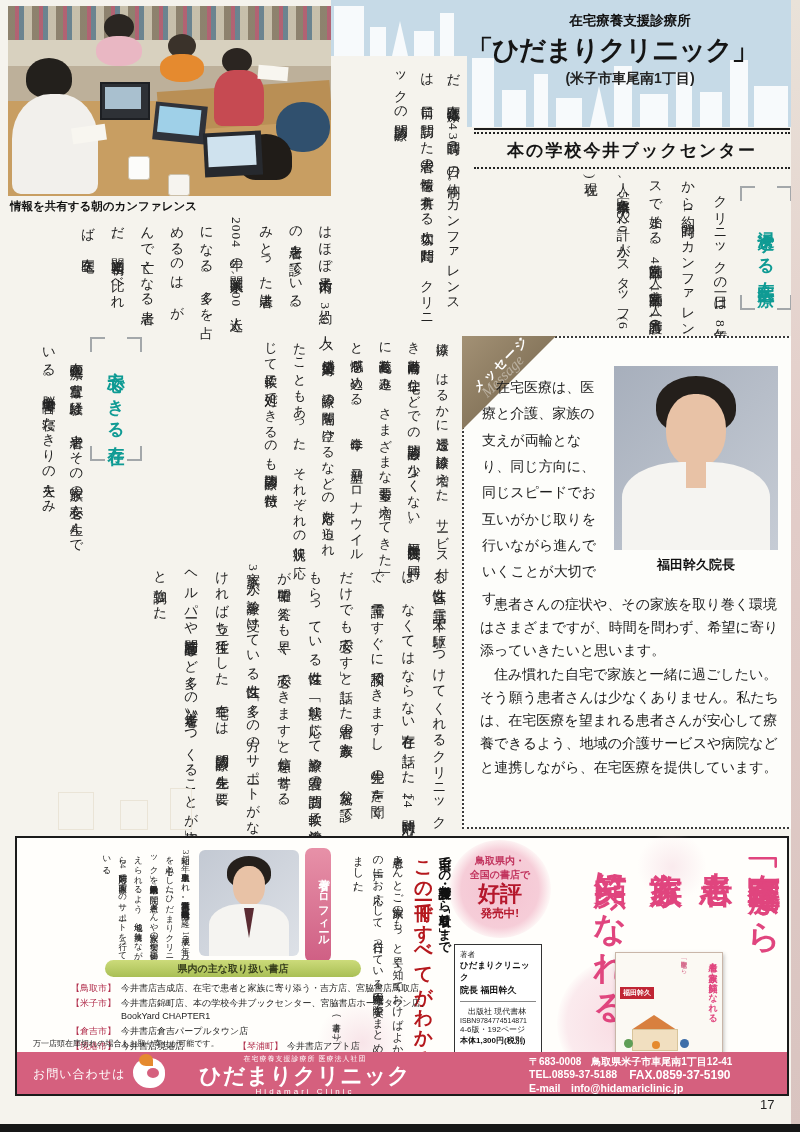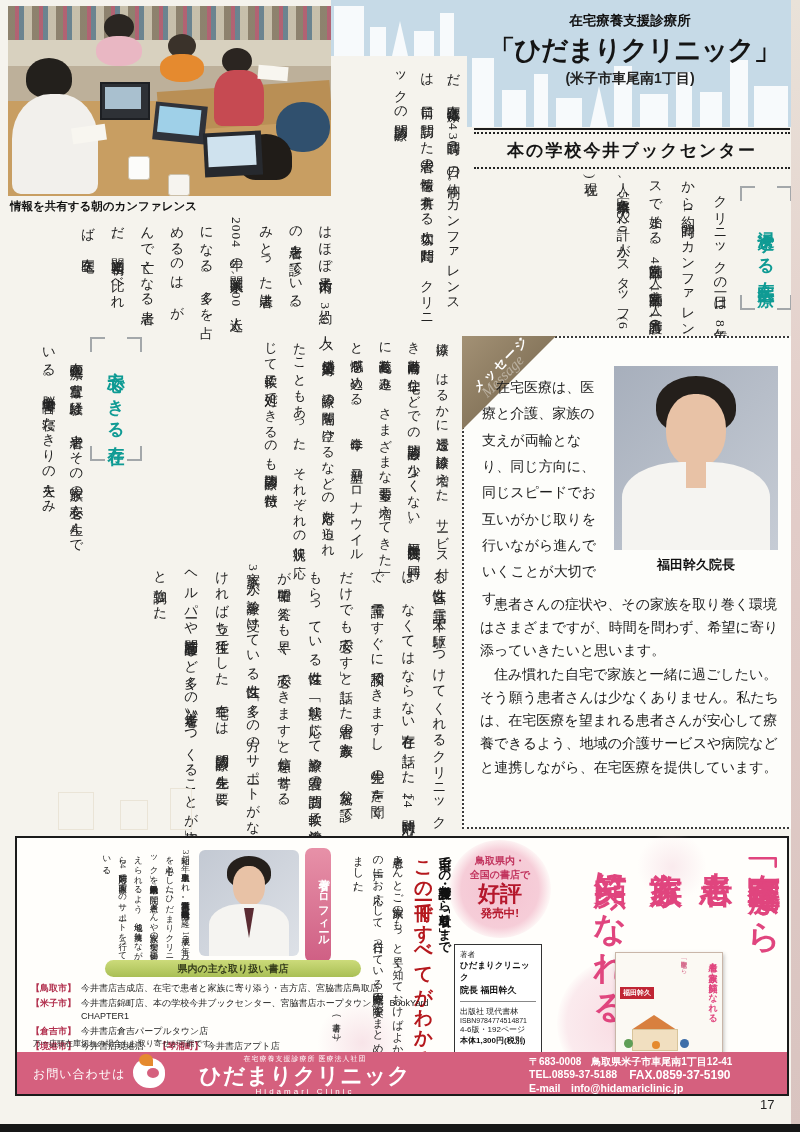--- a/index.html
+++ b/index.html
@@ -18,21 +18,21 @@
   .fc-tl{top:0;left:0;border-top-width:2px;border-left-width:2px;}
   .fc-tr{top:0;right:0;border-top-width:2px;border-right-width:2px;}
   .fc-bl{bottom:0;left:0;border-bottom-width:2px;border-left-width:2px;}
   .fc-br{bottom:0;right:0;border-bottom-width:2px;border-right-width:2px;}
   .sec-head{position:absolute;left:0;right:0;top:0;bottom:0;display:flex;align-items:center;justify-content:center;
             writing-mode:vertical-rl;font-weight:bold;font-size:17px;letter-spacing:3px;color:#0f9b94;}
   .msgp{font-size:14px;line-height:1.66;color:#1c1c1c;margin:0;}
   .pill{background:linear-gradient(#ccdb7a,#a9bf55);border-radius:9px;text-align:center;
         font-size:10px;font-weight:bold;color:#38401c;line-height:17px;}
   .store-row{display:flex;font-size:9px;line-height:1.45;margin-bottom:2px;}
-  .store-city{color:#b2304e;font-weight:bold;flex:0 0 50px;}
+  .store-city{color:#b2304e;font-weight:normal;flex:0 0 50px;margin-left:40px;}
   .store-shops{color:#222;flex:1;}
   .white{color:#fff;}
   .doodle{position:absolute;border:1.5px solid #e6ddcd;opacity:.7;background:transparent;}
 </style>
 </head>
 <body>
 
 <div class="page">
 
   <div class="abs" style="left:8px;top:6px;width:323px;height:190px;background:#bdb09a;overflow:hidden;">
@@ -81,21 +81,21 @@
   <div class="bld" style="left:556px;top:98px;width:26px;height:29px;"></div>
   <div class="tree" style="left:590px;top:86px;width:18px;height:41px;"></div>
   <div class="bld" style="left:614px;top:66px;width:18px;height:61px;"></div>
   <div class="bld" style="left:640px;top:94px;width:28px;height:33px;"></div>
   <div class="bld" style="left:676px;top:72px;width:16px;height:55px;"></div>
   <div class="bld" style="left:700px;top:92px;width:22px;height:35px;"></div>
   <div class="bld" style="left:730px;top:60px;width:18px;height:67px;"></div>
   <div class="bld" style="left:754px;top:86px;width:34px;height:41px;"></div>
 
   <div class="abs sans" style="left:470px;top:12px;width:320px;text-align:center;font-size:13.5px;font-weight:bold;color:#111;">在宅療養支援診療所</div>
-  <div class="abs sans" style="left:444px;top:32px;width:336px;text-align:right;font-size:27px;font-weight:bold;color:#151515;letter-spacing:-1px;">「ひだまりクリニック」</div>
+  <div class="abs sans" style="left:444px;top:32px;width:336px;text-align:center;font-size:27px;font-weight:bold;color:#151515;letter-spacing:-1px;">「ひだまりクリニック」</div>
   <div class="abs sans" style="left:470px;top:70px;width:320px;text-align:center;font-size:14px;font-weight:bold;color:#222;">(米子市車尾南1丁目)</div>
   <div class="abs" style="left:474px;top:128px;width:316px;height:0;border-top:2.5px solid #1d1d1d;"></div>
   <div class="abs sans" style="left:474px;top:132px;width:316px;text-align:center;font-size:17px;font-weight:bold;color:#151515;letter-spacing:2px;border-top:2px dotted #222;border-bottom:2px dotted #222;padding:5px 0;">本の学校今井ブックセンター</div>
 
   <div class="sec-frame" style="left:740px;top:186px;width:52px;height:124px;">
     <div class="fc fc-tl"></div>
     <div class="fc fc-tr"></div>
     <div class="fc fc-bl"></div>
     <div class="fc fc-br"></div>
     <div class="sec-head sans">浸透する在宅医療</div>
@@ -169,21 +169,21 @@
       <div style="padding-top:14px;font-size:10px;font-weight:bold;color:#c2355f;">鳥取県内・</div>
       <div style="font-size:10px;font-weight:bold;color:#c2355f;">全国の書店で</div>
       <div style="font-size:22px;font-weight:bold;color:#b5172c;line-height:1.1;">好評</div>
       <div style="font-size:11.5px;font-weight:bold;color:#b5172c;">発売中!</div>
     </div>
 
     <div class="abs" style="left:437px;top:106px;width:88px;height:112px;background:#fff;border:1.5px solid #333;padding:5px 5px;box-sizing:border-box;">
       <div style="font-size:7.5px;color:#222;">著者</div>
       <div style="font-size:8.5px;font-weight:bold;color:#111;">ひだまりクリニック</div>
       <div style="font-size:9px;font-weight:bold;color:#111;border-bottom:1px solid #888;padding-bottom:4px;">院長 福田幹久</div>
-      <div style="font-size:8px;color:#222;margin-top:4px;">出版社 現代書林</div>
+      <div style="font-size:8px;color:#222;margin-top:4px;margin-left:8px;">出版社 現代書林</div>
       <div style="font-size:7px;color:#222;">ISBN9784774514871</div>
       <div style="font-size:8px;color:#222;">4-6版・192ページ</div>
       <div style="font-size:8px;font-weight:bold;color:#111;">本体1,300円(税別)</div>
     </div>
 
     <div class="abs v" style="left:312px;top:10px;width:124px;height:232px;">
       <div style="font-size:12.5px;font-weight:bold;color:#111;letter-spacing:0;">自宅での介護・看護から「看取り」まで</div>
       <div style="font-size:18.5px;font-weight:bold;color:#b5181d;margin-left:4px;letter-spacing:0;">この一冊ですべてがわかる</div>
       <div style="font-size:11px;color:#222;line-height:1.8;margin-left:6px;letter-spacing:0;">患者さんとご家族の「もっと早く知っておけばよかった」の声にお応えして、日々行っている在宅医療の実際をまとめてみました。</div>
     </div>

